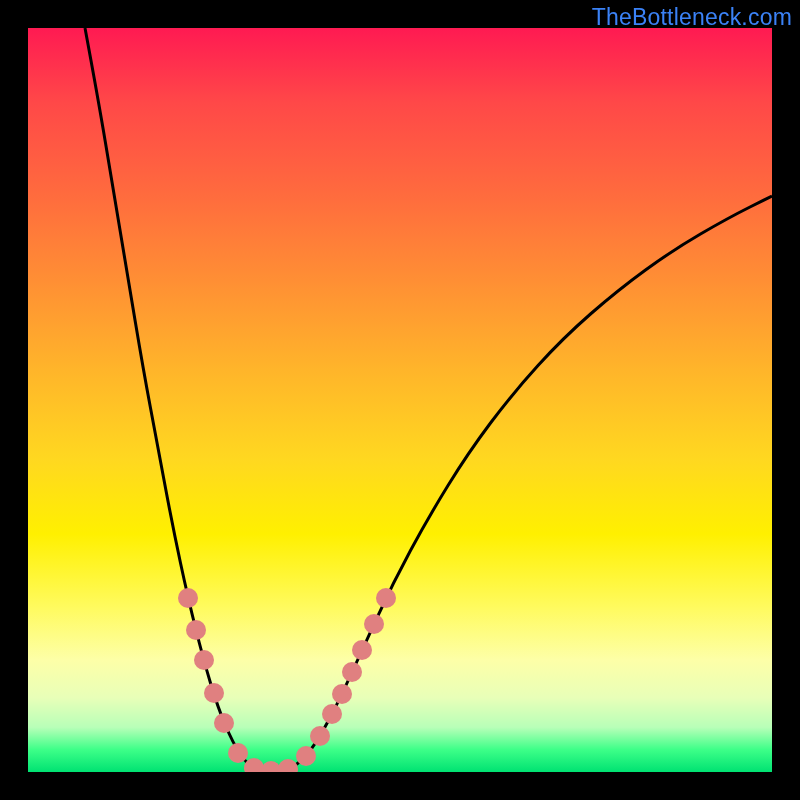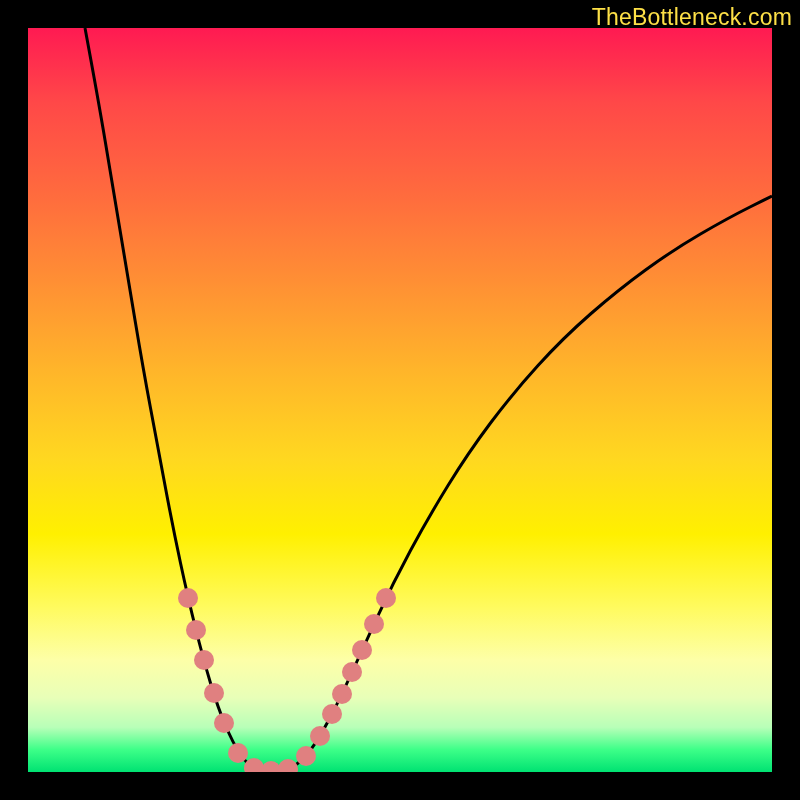--- a/index.html
+++ b/index.html
@@ -46,21 +46,21 @@
     top: 0;
     width: 744px;
     height: 744px;
   }
   .watermark {
     position: absolute;
     top: 4px;
     right: 8px;
     font-family: Arial, Helvetica, sans-serif;
     font-size: 23px;
-    color: #fde047;
+    color: #3b82f6;
     letter-spacing: 0.2px;
   }
 </style>
 </head>
 <body>
 
 <div class="frame">
   <div class="plot">
     <svg class="curve" viewBox="0 0 744 744" preserveAspectRatio="none">
       <path d="M 57 0 Q 70 70 77.5 115 Q 85 160 92.5 205 Q 100 250 107.5 295 Q 115 340 122.5 380 Q 130 420 137.5 460 Q 145 500 152.5 535 Q 160 570 167.5 600 Q 175 630 182.5 655 Q 190 680 197.5 697.5 Q 205 715 211.5 725 Q 218 735 224 738.5 Q 230 742 237.5 743 Q 245 744 252.5 743 Q 260 742 267.5 737 Q 275 732 282.5 722 Q 290 712 300 693.5 Q 310 675 322.5 647.5 Q 335 620 350 587.5 Q 365 555 382.5 522.5 Q 400 490 420 457.5 Q 440 425 462.5 395 Q 485 365 510 337.5 Q 535 310 562.5 286 Q 590 262 617.5 242 Q 645 222 672.5 206 Q 700 190 722 179 T 744 168" fill="none" stroke="#000" stroke-width="3"></path>

